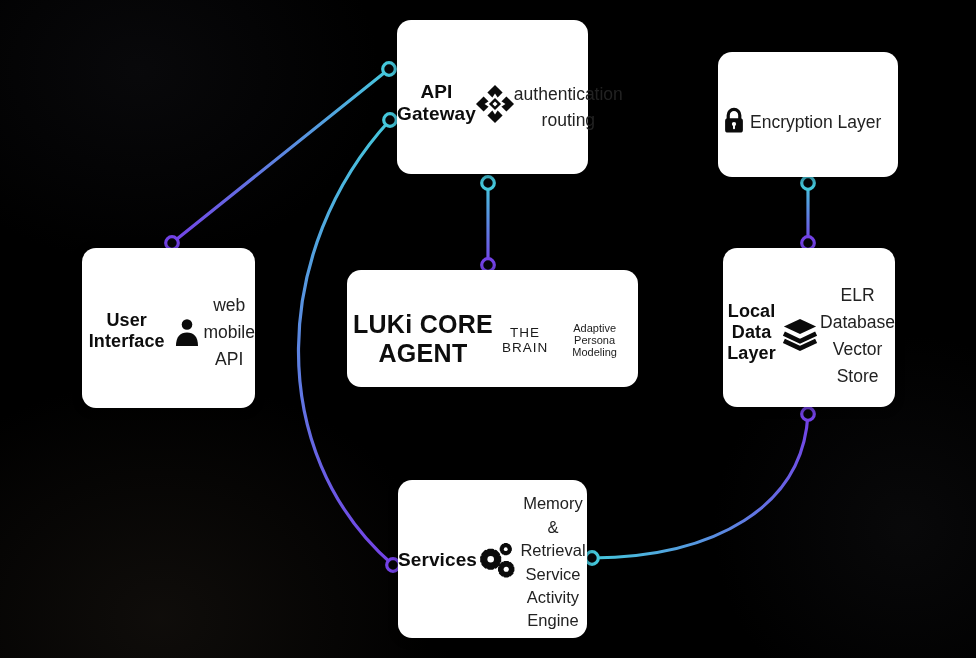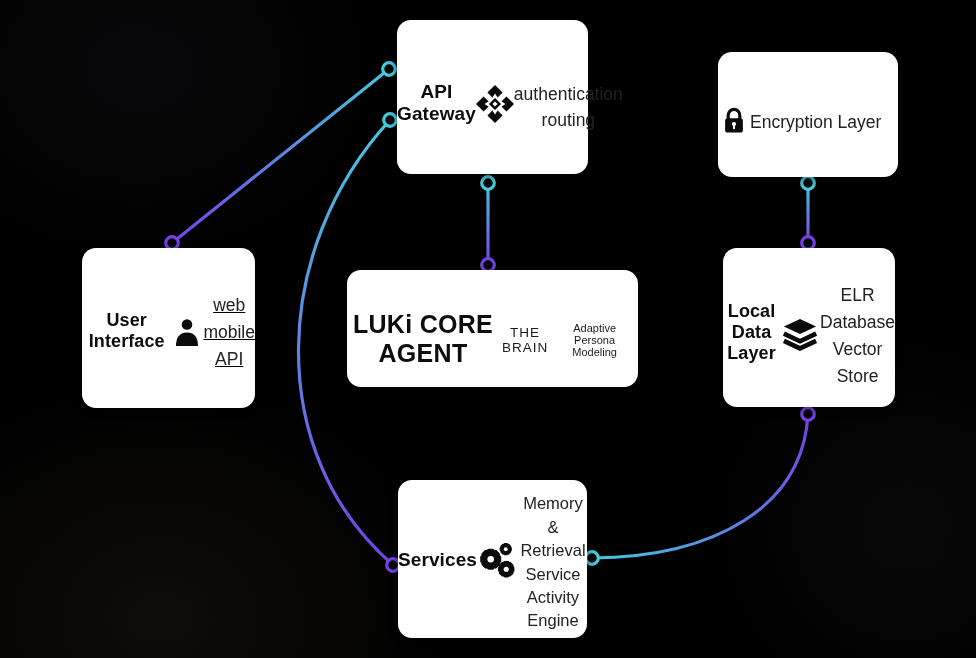--- a/index.html
+++ b/index.html
@@ -65,21 +65,21 @@
   
   .node-sec{left:718px;top:52px;width:180px;height:125px;padding-top:10px;}
   .node-sec .node-title{font-size:18px;}
   .node-sec .icon{margin-top:2px;}
   .node-sec .body{margin-top:6px;font-size:17.5px;}
 
   
   .node-ui{left:82px;top:248px;width:173px;height:160px;padding-top:5px;}
   .node-ui .node-title{font-size:18px;}
   .node-ui .icon{margin-top:2px;}
-  .node-ui .body{margin-top:4px;font-size:17.5px;line-height:1.53;text-decoration:underline;}
+  .node-ui .body{margin-top:4px;font-size:17.5px;line-height:1.53;}
 
   
   .node-luki{left:347px;top:270px;width:291px;height:117px;padding-top:20px;}
   .node-luki .node-title{font-size:25px;letter-spacing:0.3px;}
   .node-luki .subtitle{margin-top:3px;font-size:13.5px;letter-spacing:1px;color:#1b1b1b;}
   .node-luki .descr{margin-top:3px;font-size:11px;color:#1b1b1b;}
 
   
   .node-ldl{left:723px;top:248px;width:172px;height:159px;padding-top:10px;}
   .node-ldl .node-title{font-size:18px;}

